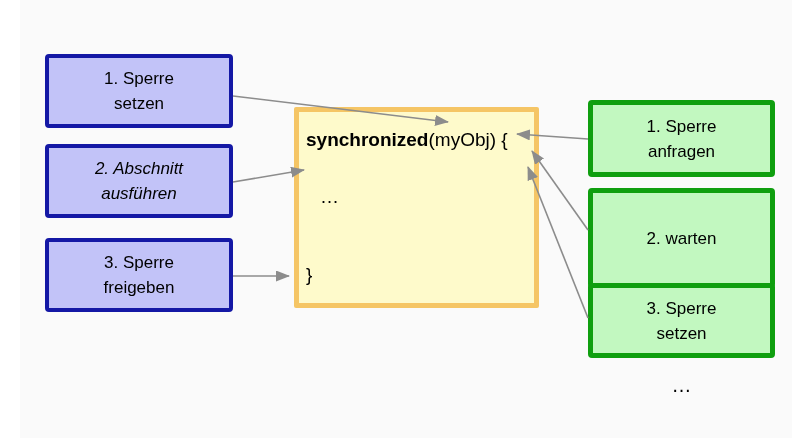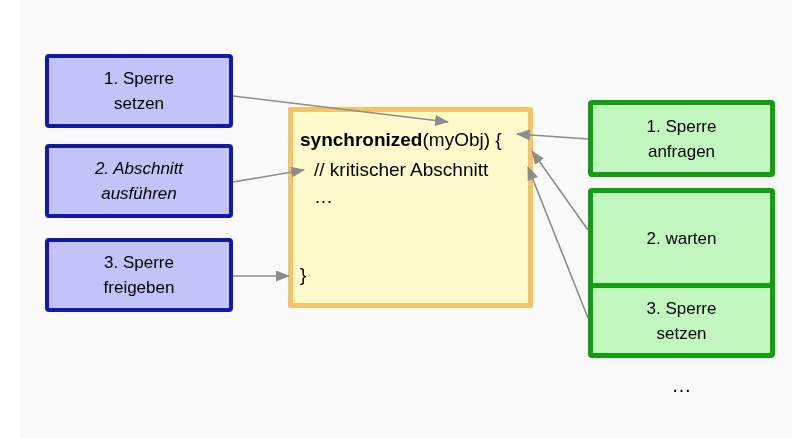--- a/index.html
+++ b/index.html
@@ -54,21 +54,21 @@
     width: 187px;
     background: var(--right-box-fill, #c2f8c0);
     border: 5px solid var(--right-box-border, #0f9f0f);
     border-radius: 4px;
   }
   .green-1 { top: 100px; height: 77px; }
   .green-2 { top: 188px; height: 100px; }
   .green-3 { top: 283px; height: 75px; }
   .code-box {
     position: absolute;
-    left: 268px;
+    left: 274px;
     top: 107px;
     width: 245px;
     height: 201px;
     box-sizing: border-box;
     background: var(--code-box-fill, #fefacb);
     border: 5px solid var(--code-box-border, #f5c565);
     border-radius: 2px;
     z-index: 1;
     font-size: 19px;
   }
@@ -123,21 +123,20 @@
   </div>
   <div class="step-box blue-box blue-3">
     <span class="step-label">3. Sperre
 freigeben</span>
   </div>
 
   <div class="code-box">
     <div class="code-line code-line-1">
       <span class="code-keyword">synchronized</span><span>(myObj) {</span>
     </div>
-    <div class="code-line code-line-2">// kritischer Abschnitt</div>
     <div class="code-line code-line-3">…</div>
     <div class="code-line code-line-4">}</div>
   </div>
 
   <div class="step-box green-box green-1">
     <span class="step-label">1. Sperre
 anfragen</span>
   </div>
   <div class="step-box green-box green-2">
     <span class="step-label">2. warten</span>

